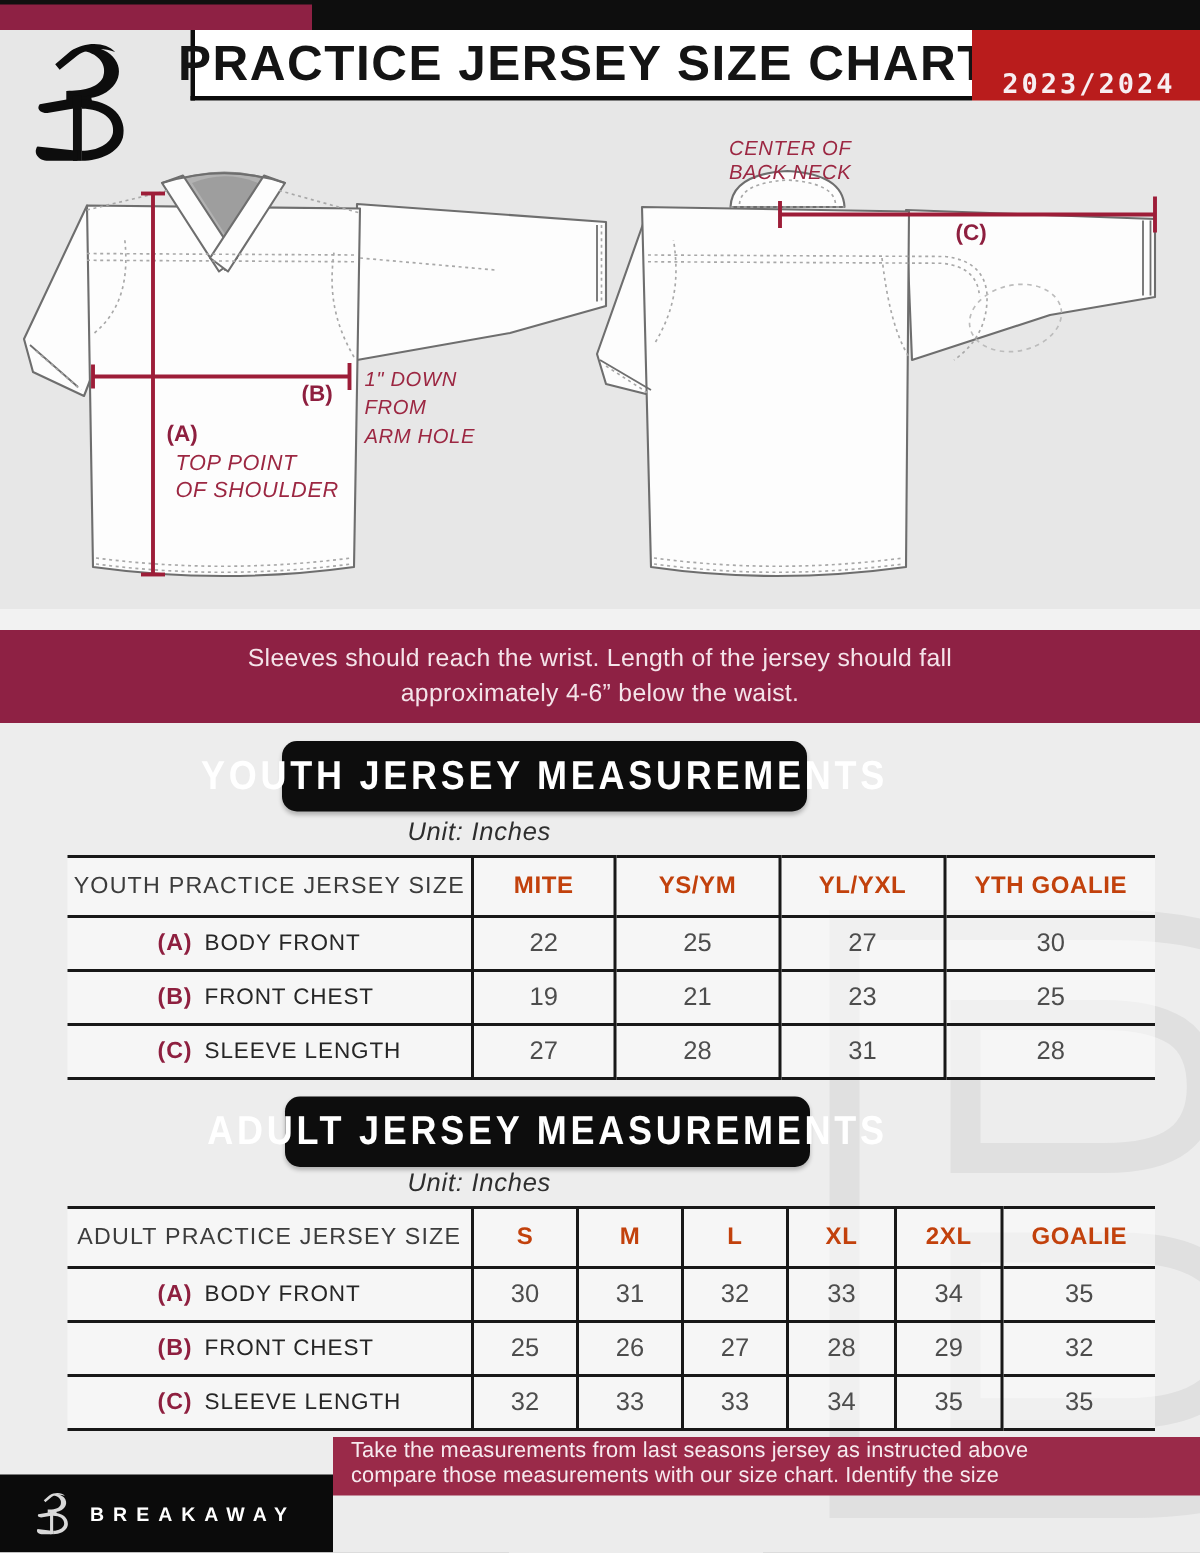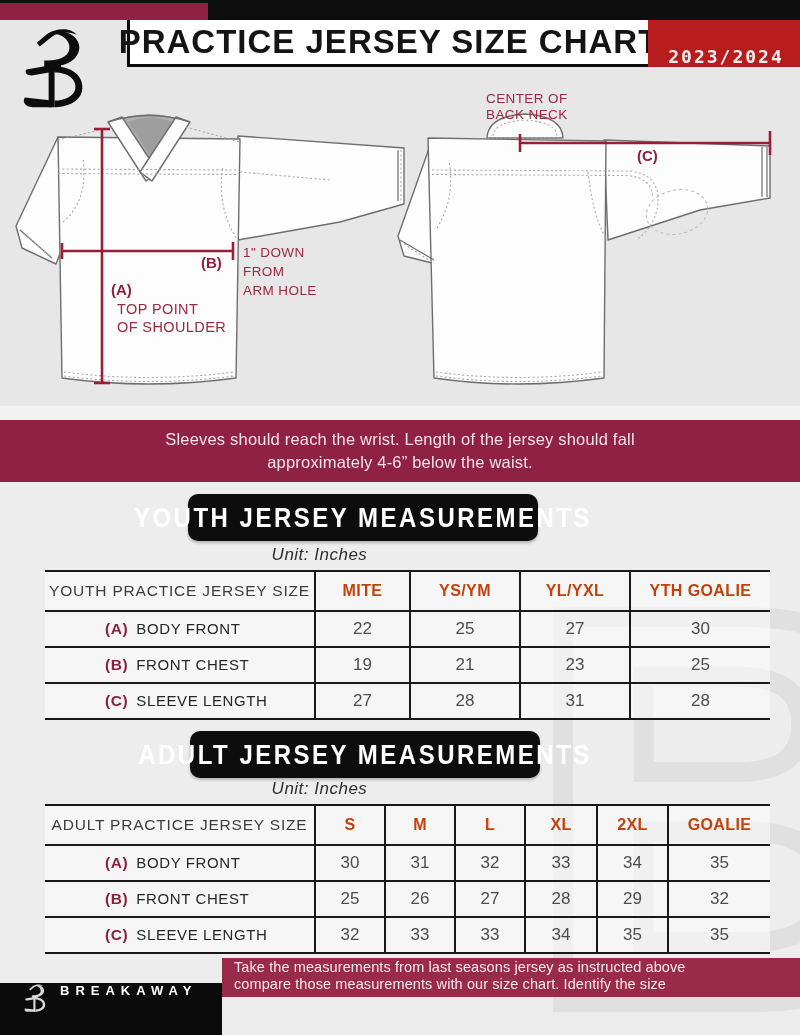--- a/index.html
+++ b/index.html
@@ -14,21 +14,21 @@
               border-left:3px solid #0c0c0c;border-bottom:3px solid #0c0c0c;
               display:flex;align-items:center;justify-content:center;box-sizing:border-box;}
   .title-band .t{font-size:33px;font-weight:800;letter-spacing:1px;color:#141414;white-space:nowrap;}
   .season-box{position:absolute;left:648px;top:20px;width:156px;height:47px;background:#b91c1c;
               display:flex;align-items:flex-end;justify-content:center;}
   .season-box .t{font-family:"DejaVu Sans Mono",monospace;font-size:18px;font-weight:700;
                  letter-spacing:2px;color:#f7eef1;}
   .logo{position:absolute;left:22px;top:26px;width:74px;height:84px;}
   
   .jerseys{position:absolute;left:0;top:68px;width:800px;height:340px;}
-  .diag-label{position:absolute;color:#9c2742;z-index:3;}
+  .diag-label{position:absolute;color:#9c2742;font-style:italic;z-index:3;}
   .diag-key{position:absolute;color:#8e1f3f;font-weight:700;font-size:15px;z-index:3;}
   .cap-13{font-size:13.5px;line-height:16px;letter-spacing:.4px;}
   .cap-14{font-size:14.5px;line-height:17.5px;letter-spacing:.4px;}
   
   .notice{position:absolute;left:0;top:420px;width:800px;height:62px;background:#8e2144;
           display:flex;flex-direction:column;align-items:center;justify-content:center;}
   .notice div{color:#f4e3e9;font-size:16.5px;line-height:23px;letter-spacing:.2px;}
   
   .lower-bg{position:absolute;left:0;top:482px;width:800px;height:501px;background:#ededed;}
   .watermark{position:absolute;right:-130px;top:528px;font-size:560px;line-height:1;font-weight:700;
@@ -46,21 +46,21 @@
   table.size .hrow td{height:38px;}
   table.size td+td{border-left:2px solid #181818;}
   .col-head{font-size:16px;font-weight:700;color:#c2410c;letter-spacing:.4px;}
   .tbl-title{font-size:15.5px;font-weight:400;color:#3c3c3c;letter-spacing:.8px;}
   .row-label{text-align:left !important;padding-left:60px !important;font-size:15px;color:#262626;
              letter-spacing:.6px;white-space:nowrap;margin-top:20px;}
   .row-label .key{color:#8e1f3f;font-weight:700;margin-right:8px;font-size:15.5px;}
   .num{font-size:17px;color:#4d4d4d;}
   
   .footer-black{position:absolute;left:0;top:983px;width:222px;height:52px;background:#0b0b0b;
-                display:flex;z-index:2;}
+                display:flex;align-items:center;z-index:2;}
   .footer-black svg{margin-left:24px;}
   .brand{color:#ffffff;font-size:13px;font-weight:700;letter-spacing:6px;margin-left:10px;}
   .footer-maroon{position:absolute;left:222px;top:958px;width:578px;height:39px;background:#9a2a49;
                  box-sizing:border-box;padding:1px 10px 0 12px;z-index:2;}
   .footer-maroon div{color:#f6e9ee;font-size:14.5px;line-height:17.2px;letter-spacing:.1px;white-space:nowrap;}
 </style>
 </head>
 <body>
 
 <div class="page">

